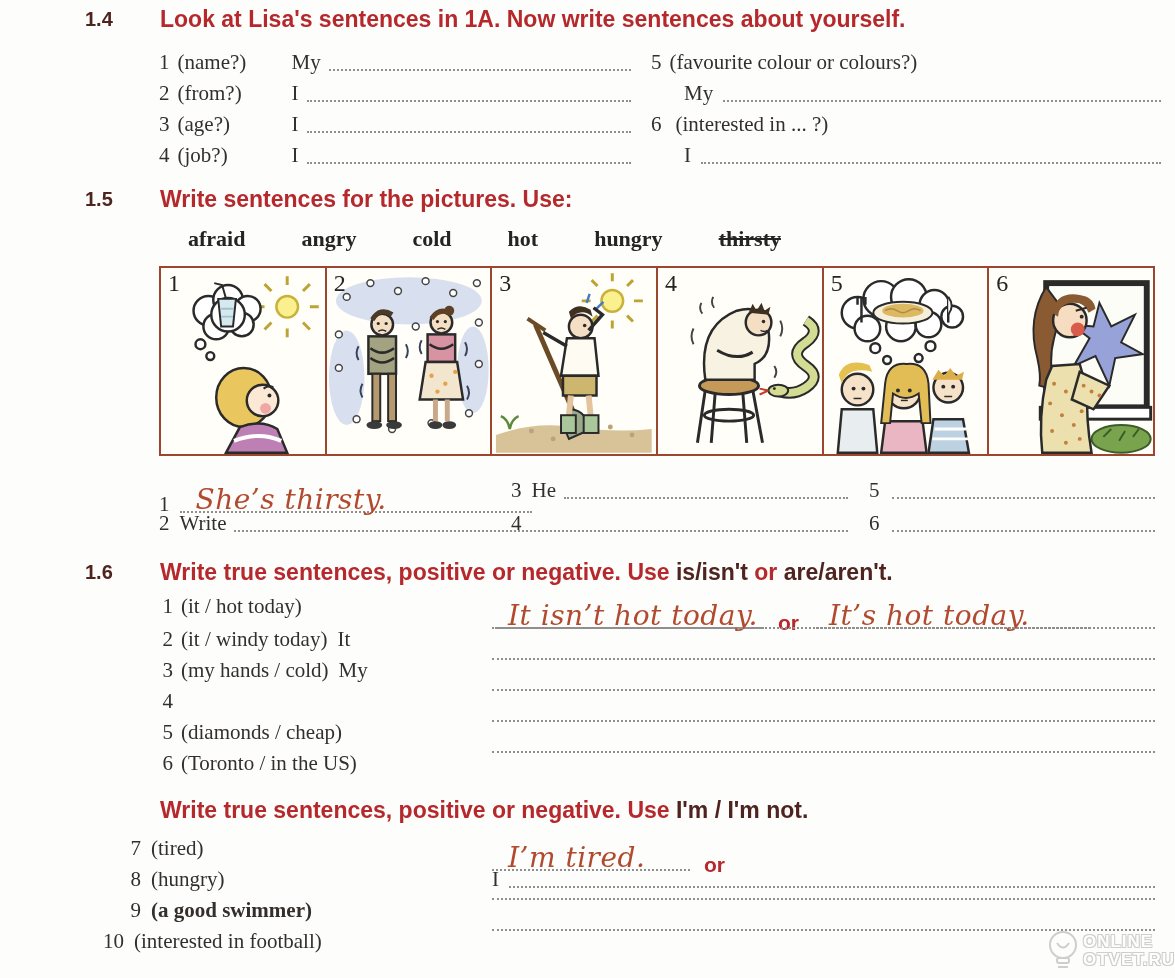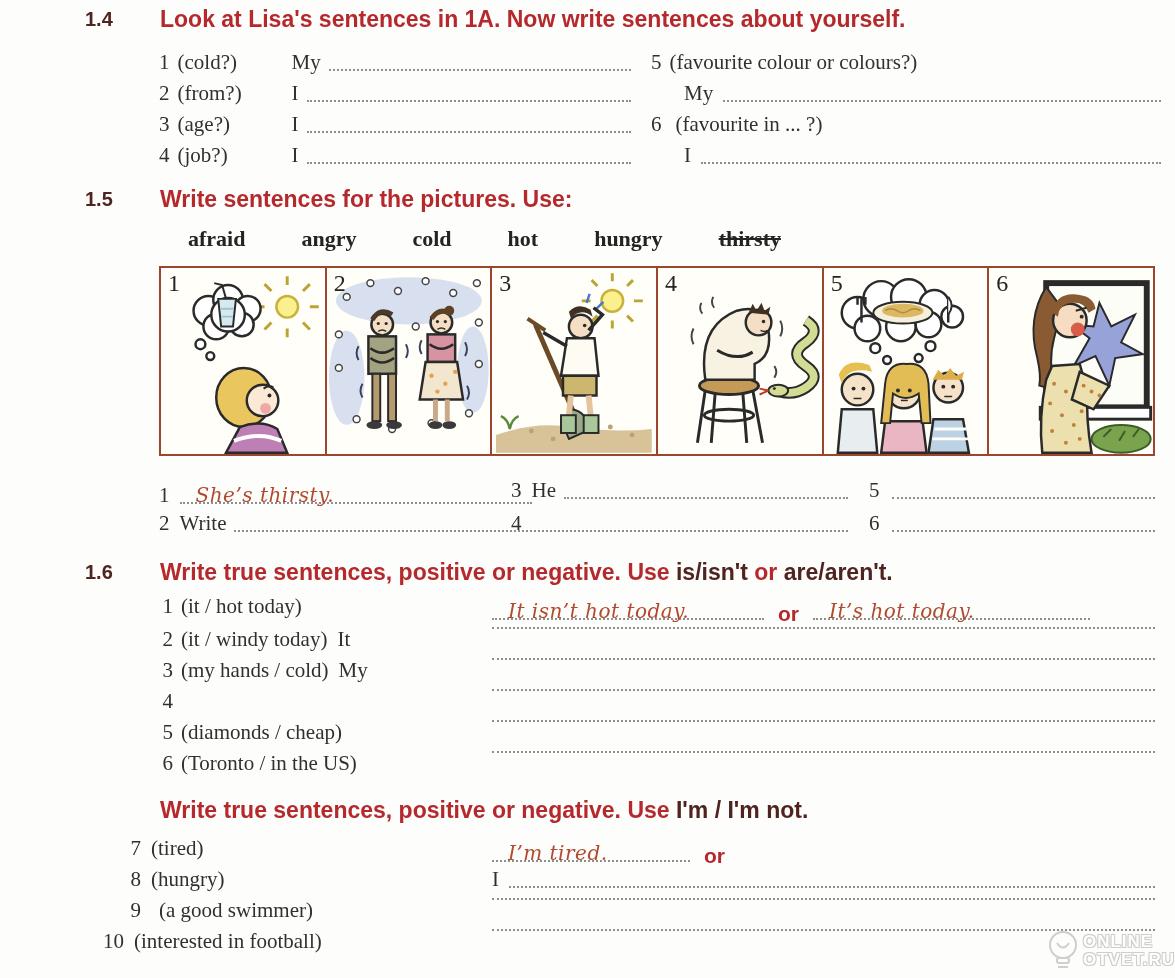--- a/index.html
+++ b/index.html
@@ -29,21 +29,21 @@
   .h .dark{color:var(--darkred);}
   .row{position:absolute;display:flex;align-items:flex-end;white-space:nowrap;}
   .num{flex:0 0 auto;}
   .p100{display:inline-block;width:104px;}
   .gap8{margin-left:8px;}
   .st{margin:0 8px 0 10px;}
   .dl{flex:1 1 auto;border-bottom:2px dotted var(--dot);margin-bottom:4px;min-width:20px;}
   .seg{display:flex;align-items:flex-end;border-bottom:2px dotted var(--dot);margin-bottom:4px;}
   .hand{
     font-family:"DejaVu Serif", serif;font-style:italic;
-    color:var(--hand);font-size:20px;letter-spacing:.5px;
+    color:var(--hand);font-size:28px;letter-spacing:.5px;
     padding:0 10px 0 16px;transform:translateY(5px);white-space:nowrap;
   }
   .or{
     font-family:"Liberation Sans", sans-serif;font-weight:bold;color:var(--red);
     margin:0 14px;transform:translateY(2px);
   }
   .wordbank{
     position:absolute;left:188px;top:226px;display:flex;gap:56px;
     font-weight:bold;font-size:22px;color:#262420;
   }
@@ -67,21 +67,21 @@
   }
 </style>
 </head>
 <body>
 
 <div class="exn" style="top:8px;">1.4</div>
 <div class="h" style="top:6px;">Look at Lisa's sentences in 1A. Now write sentences about yourself.</div>
 
 <div class="row" style="left:159px;top:50px;width:472px;">
   <span class="num">1</span>
-  <span class="p100 gap8">(cold?)</span>
+  <span class="p100 gap8">(name?)</span>
   <span class="st">My</span>
   <span class="dl"></span>
 </div>
 <div class="row" style="left:159px;top:81px;width:472px;">
   <span class="num">2</span>
   <span class="p100 gap8">(from?)</span>
   <span class="st">I</span>
   <span class="dl"></span>
 </div>
 <div class="row" style="left:159px;top:112px;width:472px;">
@@ -100,21 +100,21 @@
 <div class="row" style="left:651px;top:50px;width:510px;">
   <span class="num">5</span>
   <span class="gap8" style="">(favourite colour or colours?)</span>
 </div>
 <div class="row" style="left:684px;top:81px;width:477px;">
   <span>My</span>
   <span class="dl" style="margin-left:10px;"></span>
 </div>
 <div class="row" style="left:651px;top:112px;width:510px;">
   <span class="num">6</span>
-  <span class="gap8" style="margin-left:14px;">(favourite in ... ?)</span>
+  <span class="gap8" style="margin-left:14px;">(interested in ... ?)</span>
 </div>
 <div class="row" style="left:684px;top:143px;width:477px;">
   <span>I</span>
   <span class="dl" style="margin-left:10px;"></span>
 </div>
 
 <div class="exn" style="top:188px;">1.5</div>
 <div class="h" style="top:186px;">Write sentences for the pictures. Use:</div>
 
 <div class="wordbank">
@@ -488,21 +488,21 @@
   <span class="num" style="width:44px;text-align:right;">8</span>
   <span style="margin-left:10px;">(hungry)</span>
 </div>
 <div class="row" style="left:492px;top:867px;width:663px;">
   <span>I</span>
   <span class="dl" style="margin-left:10px;"></span>
 </div>
 
 <div class="row" style="left:97px;top:898px;width:383px;">
   <span class="num" style="width:44px;text-align:right;">9</span>
-  <span style="margin-left:18px;">(a good swimmer)</span>
+  <span style="margin-left:10px;font-weight:bold;">(a good swimmer)</span>
 </div>
 <div class="row" style="left:492px;top:898px;width:663px;">
     <span class="dl"></span>
   </div>
 
 <div class="row" style="left:80px;top:929px;width:383px;">
   <span class="num" style="width:44px;text-align:right;">10</span>
   <span style="margin-left:10px;">(interested in football)</span>
 </div>
 <div class="row" style="left:492px;top:929px;width:663px;">

